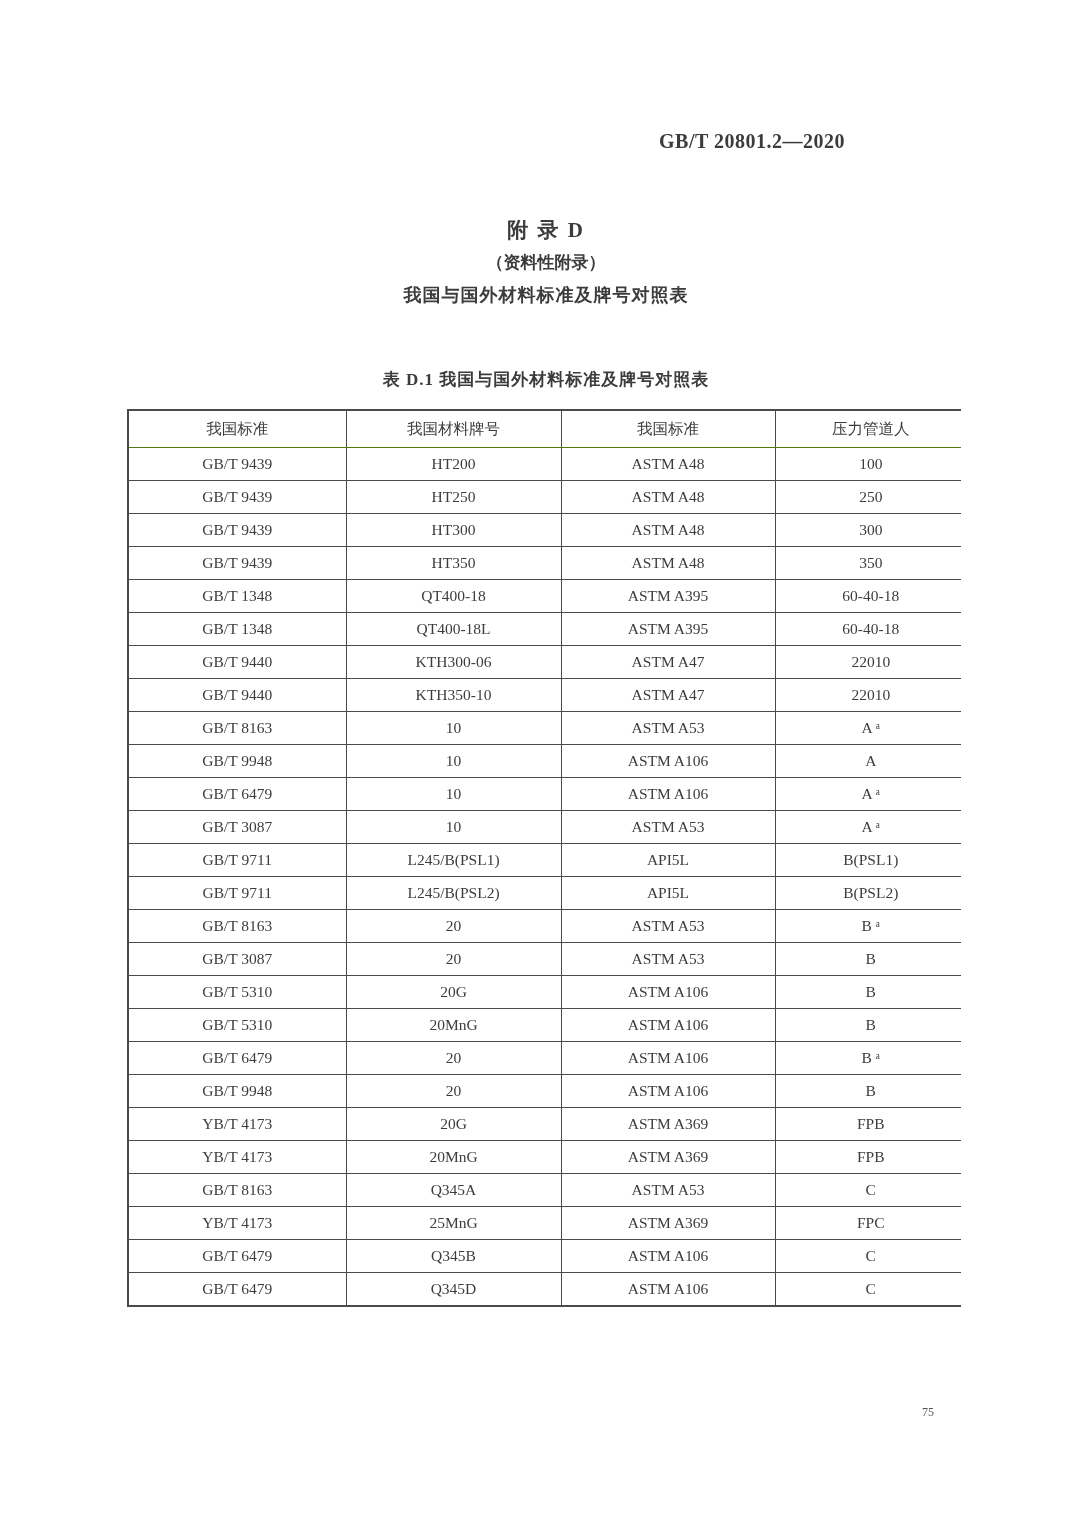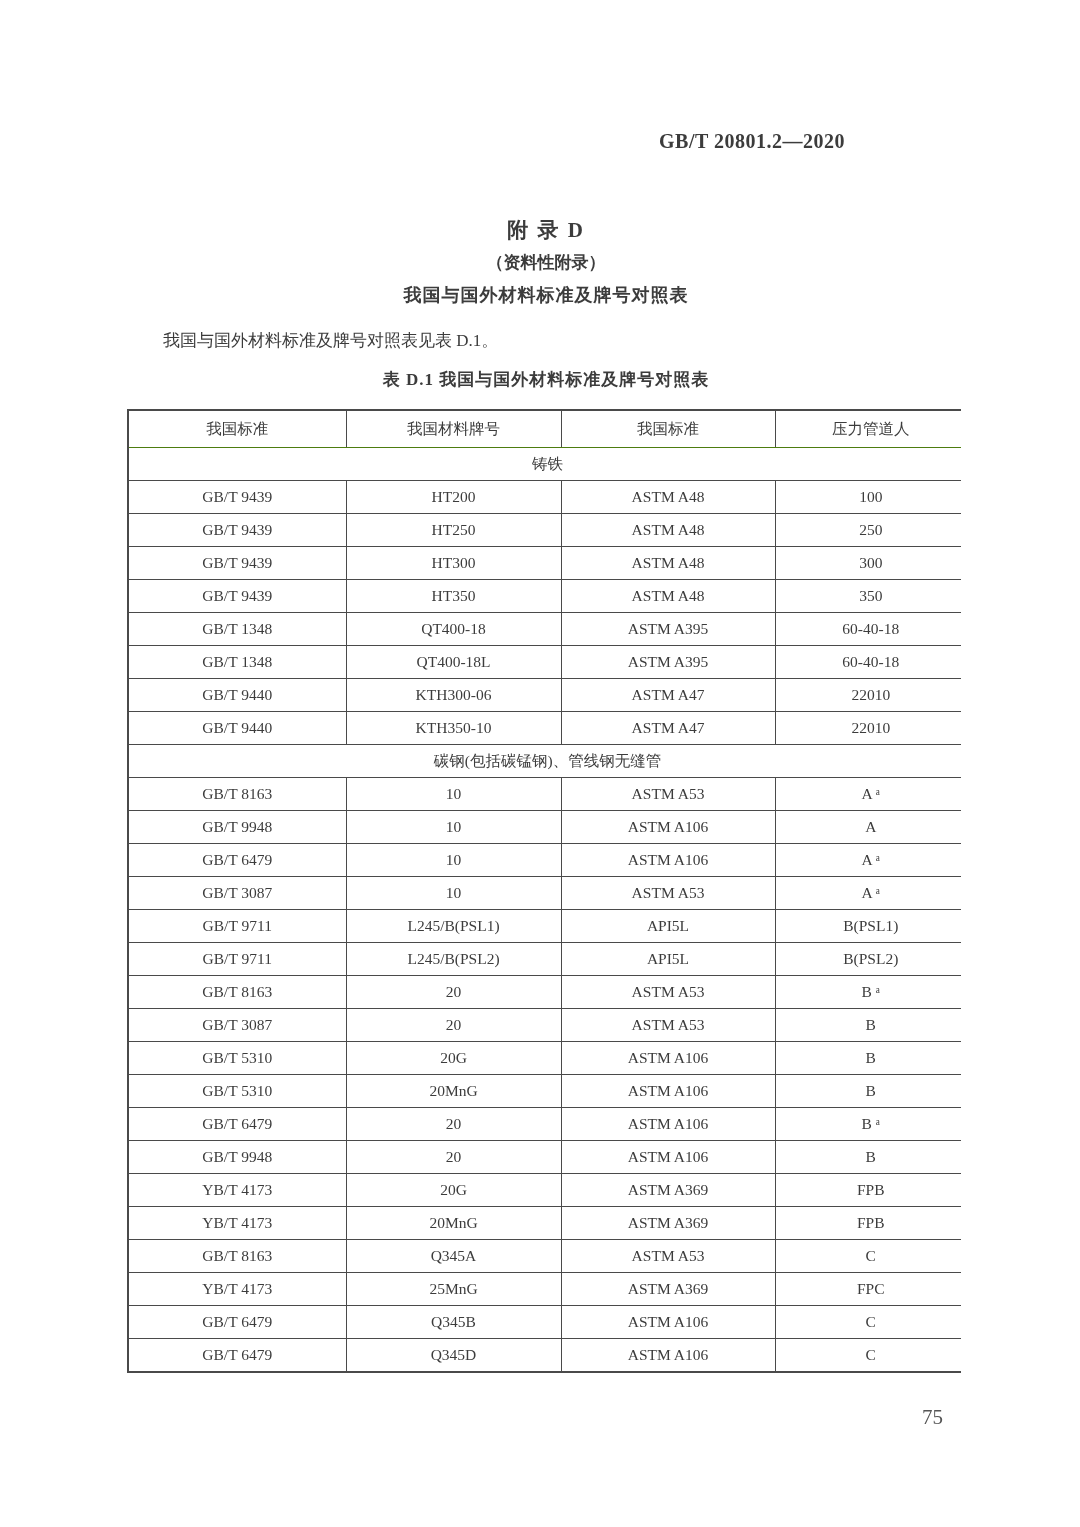--- a/index.html
+++ b/index.html
@@ -35,21 +35,21 @@
   table.cmp th,table.cmp td{
     border:1px solid #4a4a4a;
     text-align:center;vertical-align:middle;
     padding:0 4px;
     height:32px;
     font-weight:normal;
     color:#3c3c3c;
   }
   table.cmp thead th{height:36px;border-bottom:1px solid #4d7c0f;}
   table.cmp td.section{height:32px;}
-  .page-number{position:absolute;top:1405px;left:922px;font-size:21px;color:#555;}
+  .page-number{position:absolute;top:1405px;left:922px;font-size:12px;color:#555;}
   .watermark{
     position:absolute;top:1477px;left:849px;
     display:flex;align-items:center;gap:5px;
     color:#c9c9c9;
   }
   .watermark .wm-text{
     font-size:30px;letter-spacing:3px;white-space:nowrap;
     font-family:"Liberation Sans","DejaVu Sans",sans-serif;
   }
 </style>
@@ -57,44 +57,40 @@
 <body>
 
 <div class="page">
 
   <div class="doc-header">GB/T 20801.2—2020</div>
 
   <div class="centered appendix-title">附  录  D</div>
   <div class="centered appendix-subtitle">（资料性附录）</div>
   <div class="centered appendix-name">我国与国外材料标准及牌号对照表</div>
 
-  <p class="intro">我国与国外材料标准及牌号对照表见表 D.1。</p>
 
   <div class="centered caption">表 D.1  我国与国外材料标准及牌号对照表</div>
 
   <table class="cmp">
     <colgroup>
       <col class="c1">
         <col class="c2">
         <col class="c3">
         <col class="c4">
     </colgroup>
     <thead>
       <tr>
           <th>我国标准</th>
           <th>我国材料牌号</th>
           <th>我国标准</th>
           <th>压力管道人</th>
         </tr>
     </thead>
     <tbody>
         <tr>
-          <td colspan="4" class="section">铸铁</td>
-        </tr>
-        <tr>
           <td>GB/T 9439</td>
           <td>HT200</td>
           <td>ASTM A48</td>
           <td>100</td>
         </tr>
         <tr>
           <td>GB/T 9439</td>
           <td>HT250</td>
           <td>ASTM A48</td>
           <td>250</td>
@@ -129,23 +125,20 @@
           <td>ASTM A47</td>
           <td>22010</td>
         </tr>
         <tr>
           <td>GB/T 9440</td>
           <td>KTH350-10</td>
           <td>ASTM A47</td>
           <td>22010</td>
         </tr>
         <tr>
-          <td colspan="4" class="section">碳钢(包括碳锰钢)、管线钢无缝管</td>
-        </tr>
-        <tr>
           <td>GB/T 8163</td>
           <td>10</td>
           <td>ASTM A53</td>
           <td>A ᵃ</td>
         </tr>
         <tr>
           <td>GB/T 9948</td>
           <td>10</td>
           <td>ASTM A106</td>
           <td>A</td>

